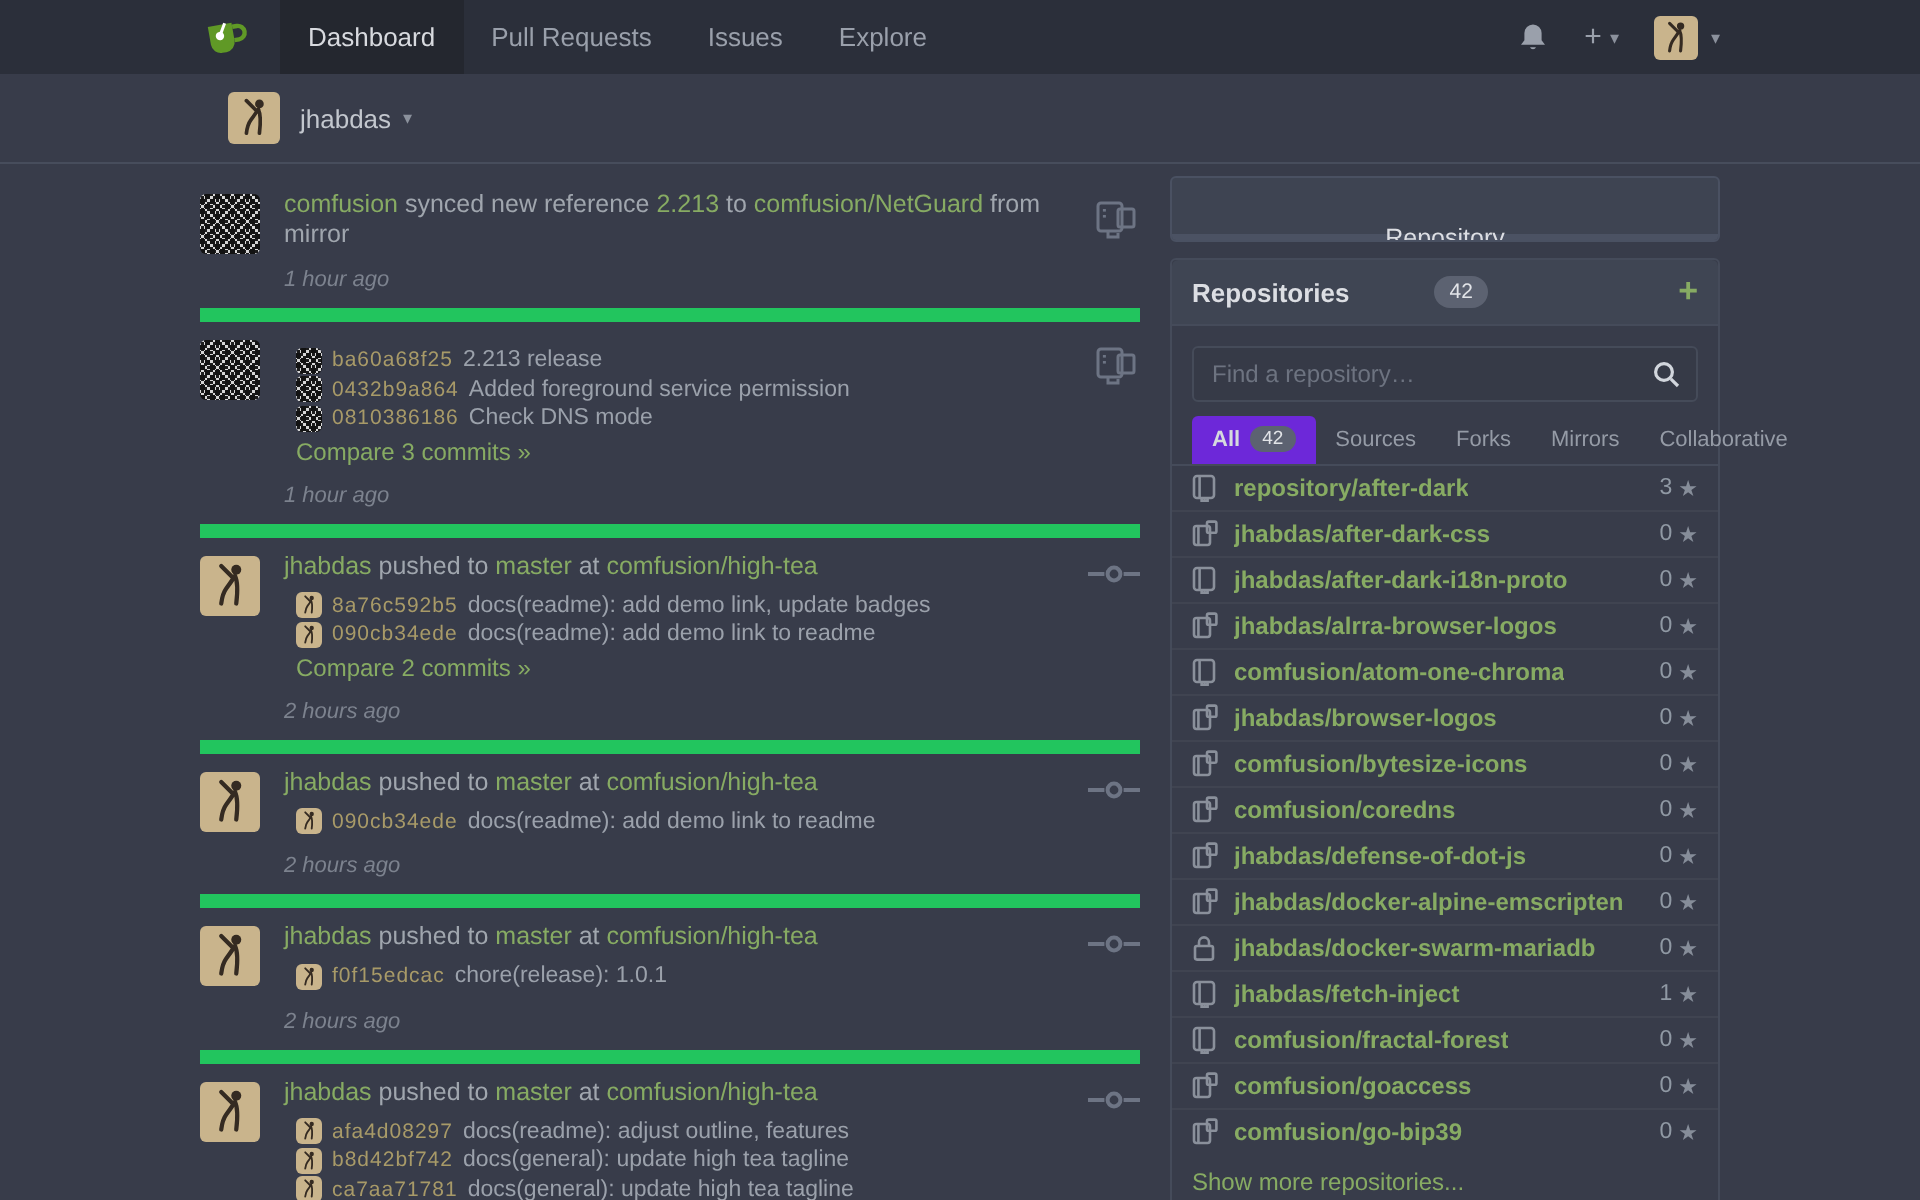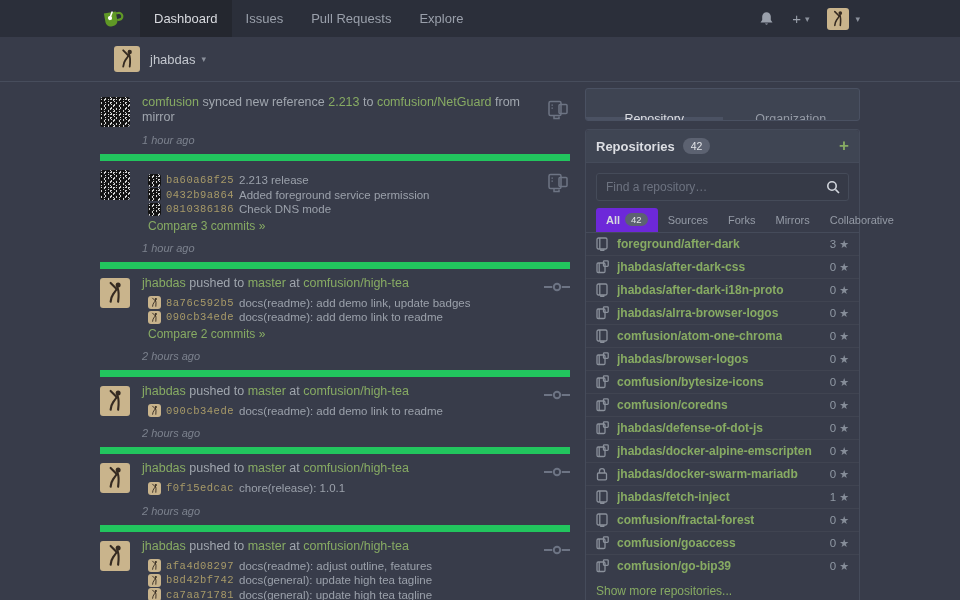--- a/index.html
+++ b/index.html
@@ -47,33 +47,33 @@
   .feed { width:470px; }
   .sidebar { width:275px; }
 
   
   .feed-item { display:flex; padding:7px 0 8px; border-bottom:7px solid #22c55e; }
   .fi-av { width:42px; padding-top:2px; }
   .fi-body { flex:1; min-width:0; }
   .fi-title { font-size:12.5px; line-height:15px; color:#a0a6ae; }
   .fi-commits { margin:5px 0 0 6px; }
   .commit-line { display:flex; align-items:center; gap:5px; line-height:14.5px; font-size:11.5px; color:#9ba1ab; white-space:nowrap; }
-  .sha { font-family:Liberation Mono, monospace; font-size:10.5px; color:#a89a68; letter-spacing:.5px; }
+  .sha { font-family:Liberation Sans, sans-serif; font-size:10.5px; color:#a89a68; letter-spacing:.5px; }
   .cmsg { overflow:hidden; text-overflow:ellipsis; }
   .compare { display:inline-block; margin:2px 0 0 6px; font-size:12px; line-height:14px; }
   .fi-time { margin-top:9px; font-size:11px; font-style:italic; color:#7c828e; }
   .fi-icon { width:34px; display:flex; justify-content:flex-end; padding-top:4px; }
 
   
   .tabbar { display:flex; height:33px; border-radius:3px; overflow:hidden; border:1px solid #4a5162; background:#3e4452; }
   .tab { flex:1; display:flex; align-items:center; justify-content:center; font-size:12.5px; color:#959ba6;margin-top:28px; }
   .tab.active { background:#4b5263; color:#dcdee3; }
 
   .panel { margin-top:8px; border:1px solid #454b5a; border-radius:3px; background:#383c4a; }
-  .panel-header { background:#3f4553; padding:8px 10px; display:flex; align-items:center; border-bottom:1px solid #454b5a; border-radius:3px 3px 0 0; }
+  .panel-header { background:#3f4553; padding:8px 10px; display:flex; align-items:center; border-bottom:1px solid #454b5a; border-radius:3px 3px 0 0;gap:34px; }
   .ph-title { color:#dcdee3; font-weight:bold; font-size:13px; }
   .badge { background:#5c6271; color:#e2e4e8; border-radius:9px; font-size:10.5px; padding:2px 8px; margin-left:8px; font-weight:normal; }
   .plus-btn { margin-left:auto; color:#87ab63; font-size:17px; font-weight:bold; line-height:14px; }
 
   .search-row { padding:10px 10px 0; position:relative; }
   .search-row input {
     width:100%; background:#363a47; border:1px solid #454b59; border-radius:3px;
     color:#c6cad1; font-size:12px; padding:6px 28px 6px 9px; outline:none;
     font-family:"Liberation Sans", sans-serif;
   }
@@ -103,22 +103,22 @@
         <g transform="rotate(-10 13 12)">
           <path d="M5 5 h12 v9 a5 5 0 0 1 -5 5 h-2 a5 5 0 0 1 -5 -5 z" fill="#609926"></path>
           <path d="M17 7 h2.3 a3.4 3.4 0 0 1 0 6.8 H17" fill="none" stroke="#609926" stroke-width="2.2"></path>
           <circle cx="10.2" cy="10.5" r="2.1" fill="#ffffff"></circle>
           <path d="M10.8 9.4 L13.6 4.6" stroke="#ffffff" stroke-width="1.5"></path>
         </g>
       </svg>
     </a>
     <nav class="nav-links" id="main-nav">
         <a class="nav-item active">Dashboard</a>
+        <a class="nav-item">Pull Requests</a>
         <a class="nav-item">Issues</a>
-        <a class="nav-item">Pull Requests</a>
         <a class="nav-item">Explore</a>
       </nav>
     <div class="nav-right">
       <a class="nav-icon">
         <svg width="15" height="16" viewBox="0 0 15 16" fill="#9aa0ab">
           <path d="M7.5 1.2 a4.3 4.3 0 0 1 4.3 4.3 v3.6 l1.7 2.3 H1.5 l1.7 -2.3 V5.5 A4.3 4.3 0 0 1 7.5 1.2z"></path>
           <path d="M6 12.6 a1.6 1.6 0 0 0 3 0z"></path>
         </svg>
       </a>
       <a class="nav-icon">
@@ -404,21 +404,20 @@
               <circle cx="13" cy="7" r="3.2"></circle>
               <line x1="17.8" y1="7" x2="26" y2="7"></line>
             </svg></span>
         </div>
       </div>
     </div>
 
   <div class="sidebar">
     <div class="tabbar">
       <a class="tab active">Repository</a>
-      <a class="tab">Organization</a>
     </div>
 
     <div class="panel">
       <div class="panel-header">
         <span class="ph-title">Repositories</span>
         <span class="badge">42</span>
         <a class="plus-btn">+</a>
       </div>
 
       <div class="search-row">
@@ -441,21 +440,21 @@
 
       <div id="repo-list">
           <div class="repo-row">
             <span class="r-ic">
               <svg width="12" height="14" viewBox="0 0 12 14" fill="none" stroke="#8a909b" stroke-width="1.3">
                 <rect x="1" y="1" width="10" height="11" rx="1.5"></rect>
                 <line x1="3.8" y1="1" x2="3.8" y2="12"></line>
                 <path d="M4.8 12 v2 l1.5 -1 l1.5 1 v-2"></path>
               </svg>
             </span>
-            <a class="r-name">foreground/after-dark</a>
+            <a class="r-name">repository/after-dark</a>
             <span class="r-stars">3<span class="r-star-glyph">★</span></span>
           </div>
           <div class="repo-row">
             <span class="r-ic">
               <svg width="13" height="14" viewBox="0 0 13 14" fill="none" stroke="#8a909b" stroke-width="1.3">
                 <rect x="1" y="3" width="8" height="9.5" rx="1.2"></rect>
                 <line x1="3.2" y1="3" x2="3.2" y2="12.5"></line>
                 <rect x="7.5" y="0.8" width="4.7" height="5.6" rx="0.8"></rect>
               </svg>
             </span>

